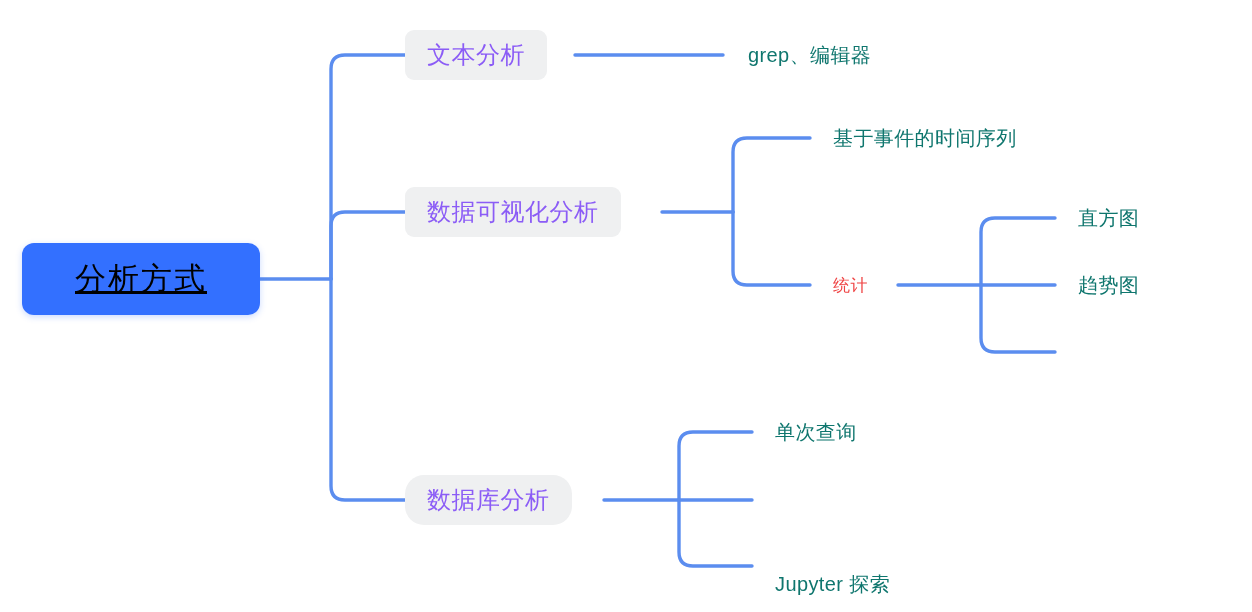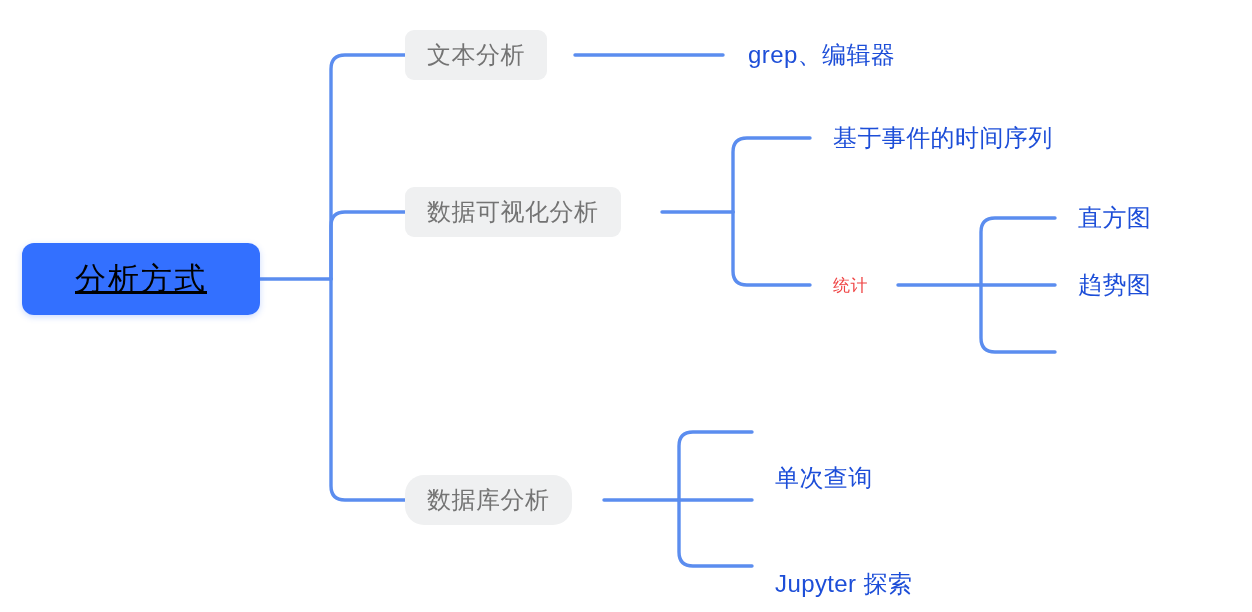--- a/index.html
+++ b/index.html
@@ -49,32 +49,32 @@
     text-decoration: underline;
   }
   .branch-node {
     background: #EFF0F1;
     border-radius: 9px;
     padding: 0 22px;
     height: 50px;
     justify-content: center;
   }
   .branch-label {
-    color: #737373;
+    color: #8b5cf6;
     font-size: 24px;
     letter-spacing: 0.5px;
   }
   .leaf-node {
     background: transparent;
     padding: 0;
     height: 34px;
   }
   .leaf-label {
-    color: #1d4ed8;
-    font-size: 24px;
+    color: #0f766e;
+    font-size: 20px;
     letter-spacing: 0.4px;
   }
   .sub-label {
     color: #ef4444;
     font-size: 17px;
     letter-spacing: 0.4px;
     text-align: center;
   }
 </style>
 </head>
@@ -133,20 +133,20 @@
   <div class="node leaf-node" style="left:1078px; top:201px;">
     <span class="leaf-label">直方图</span>
   </div>
   <div class="node leaf-node" style="left:1078px; top:268px;">
     <span class="leaf-label">趋势图</span>
   </div>
 
   <div class="node branch-node" style="left:405px; top:475px;border-radius:19px;">
     <span class="branch-label">数据库分析</span>
   </div>
-  <div class="node leaf-node" style="left:775px; top:415px;margin-top:46px;">
+  <div class="node leaf-node" style="left:775px; top:415px;">
     <span class="leaf-label">单次查询</span>
   </div>
   <div class="node leaf-node" style="left:775px; top:549px;margin-top:18px;">
     <span class="leaf-label">Jupyter 探索</span>
   </div>
 
 </div>
 
 </body></html>

